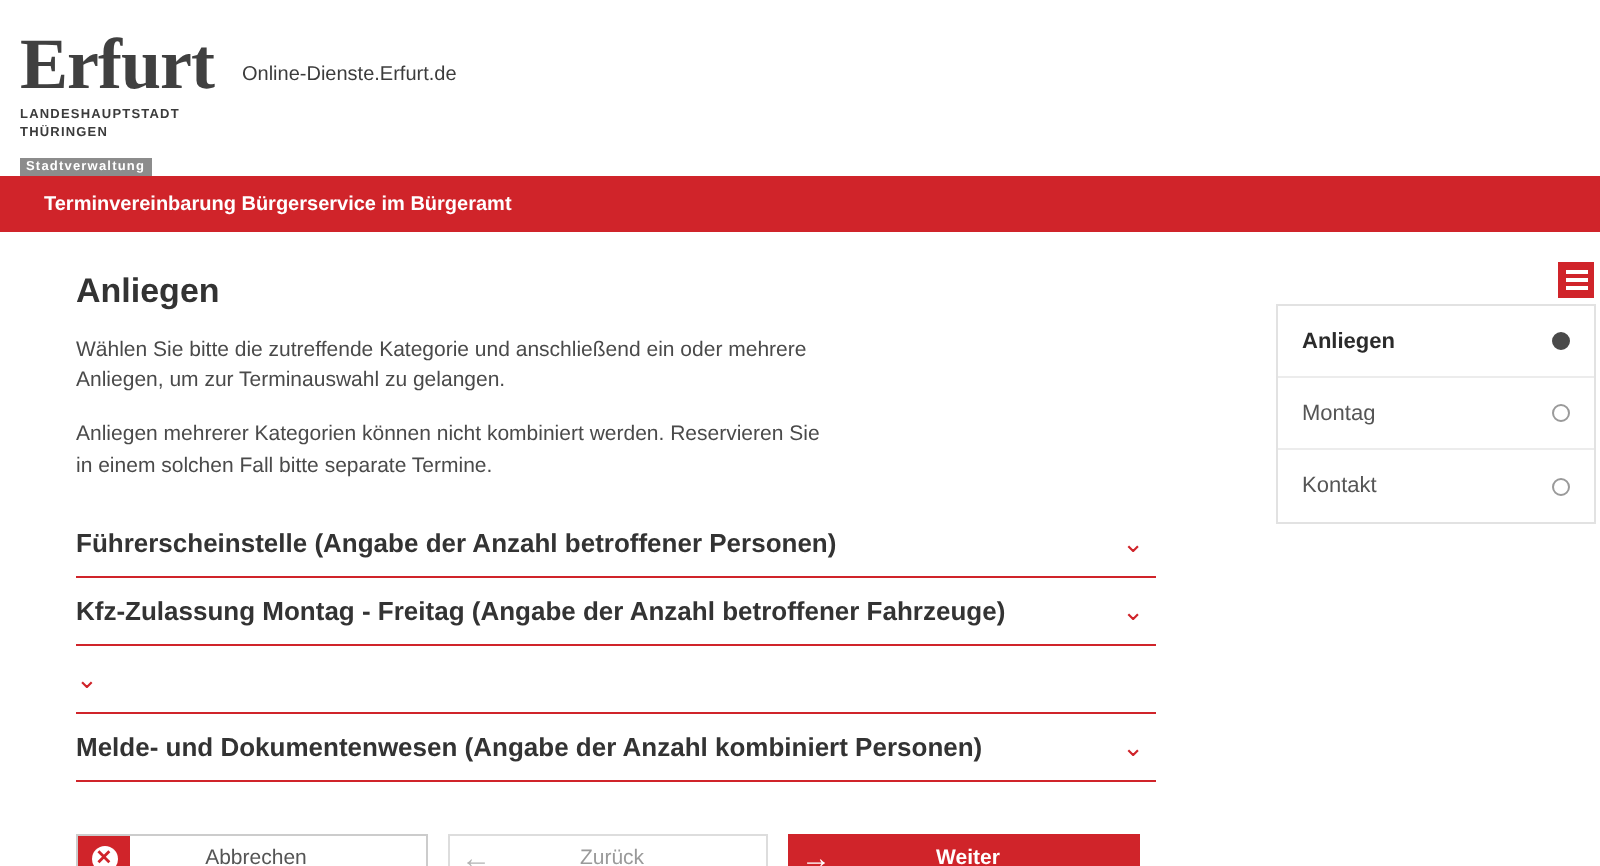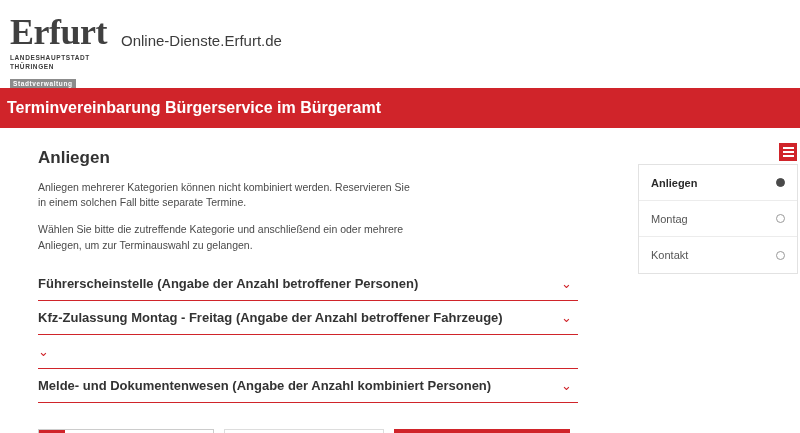--- a/index.html
+++ b/index.html
@@ -86,33 +86,33 @@
     background: #8c8c8c;
     color: #ffffff;
     font-size: 6.5px;
     letter-spacing: 0.6px;
     padding: 1px 3px;
     font-weight: bold;
   }
   .site-title {
     padding-top: 32px;
     padding-left: 16px;
-    font-size: 15px;
+    font-size: 10px;
     color: #3c3c3c;
   }
 
   
   .titlebar {
     background: #d0242a;
-    height: 40px;
-    display: flex;
-    align-items: center;
-    padding-left: 7px;
-    color: #ffffff;
-    font-size: 16px;
+    height: 28px;
+    display: flex;
+    align-items: center;
+    padding-left: 22px;
+    color: #ffffff;
+    font-size: 10px;
     font-weight: bold;
   }
 
   
   .page {
     display: flex;
     align-items: flex-start;
     padding-top: 14px;
   }
   .content {
@@ -309,22 +309,22 @@
 </div>
 
 <div class="titlebar">
   <span>Terminvereinbarung Bürgerservice im Bürgeramt</span>
 </div>
 
 <div class="page">
 
   <div class="content">
     <h1 class="section-title">Anliegen</h1>
+    <p class="intro">Wählen Sie bitte die zutreffende Kategorie und anschließend ein oder mehrere Anliegen, um zur Terminauswahl zu gelangen.</p>
     <p class="intro">Anliegen mehrerer Kategorien können nicht kombiniert werden. Reservieren Sie in einem solchen Fall bitte separate Termine.</p>
-    <p class="intro">Wählen Sie bitte die zutreffende Kategorie und anschließend ein oder mehrere Anliegen, um zur Terminauswahl zu gelangen.</p>
 
     <div class="accordion">
       <div class="acc-item">
         <span class="acc-label">Führerscheinstelle (Angabe der Anzahl betroffener Personen)</span>
         <span class="chev">⌄</span>
       </div>
       <div class="acc-item">
         <span class="acc-label">Kfz-Zulassung Montag - Freitag (Angabe der Anzahl betroffener Fahrzeuge)</span>
         <span class="chev">⌄</span>
       </div>

